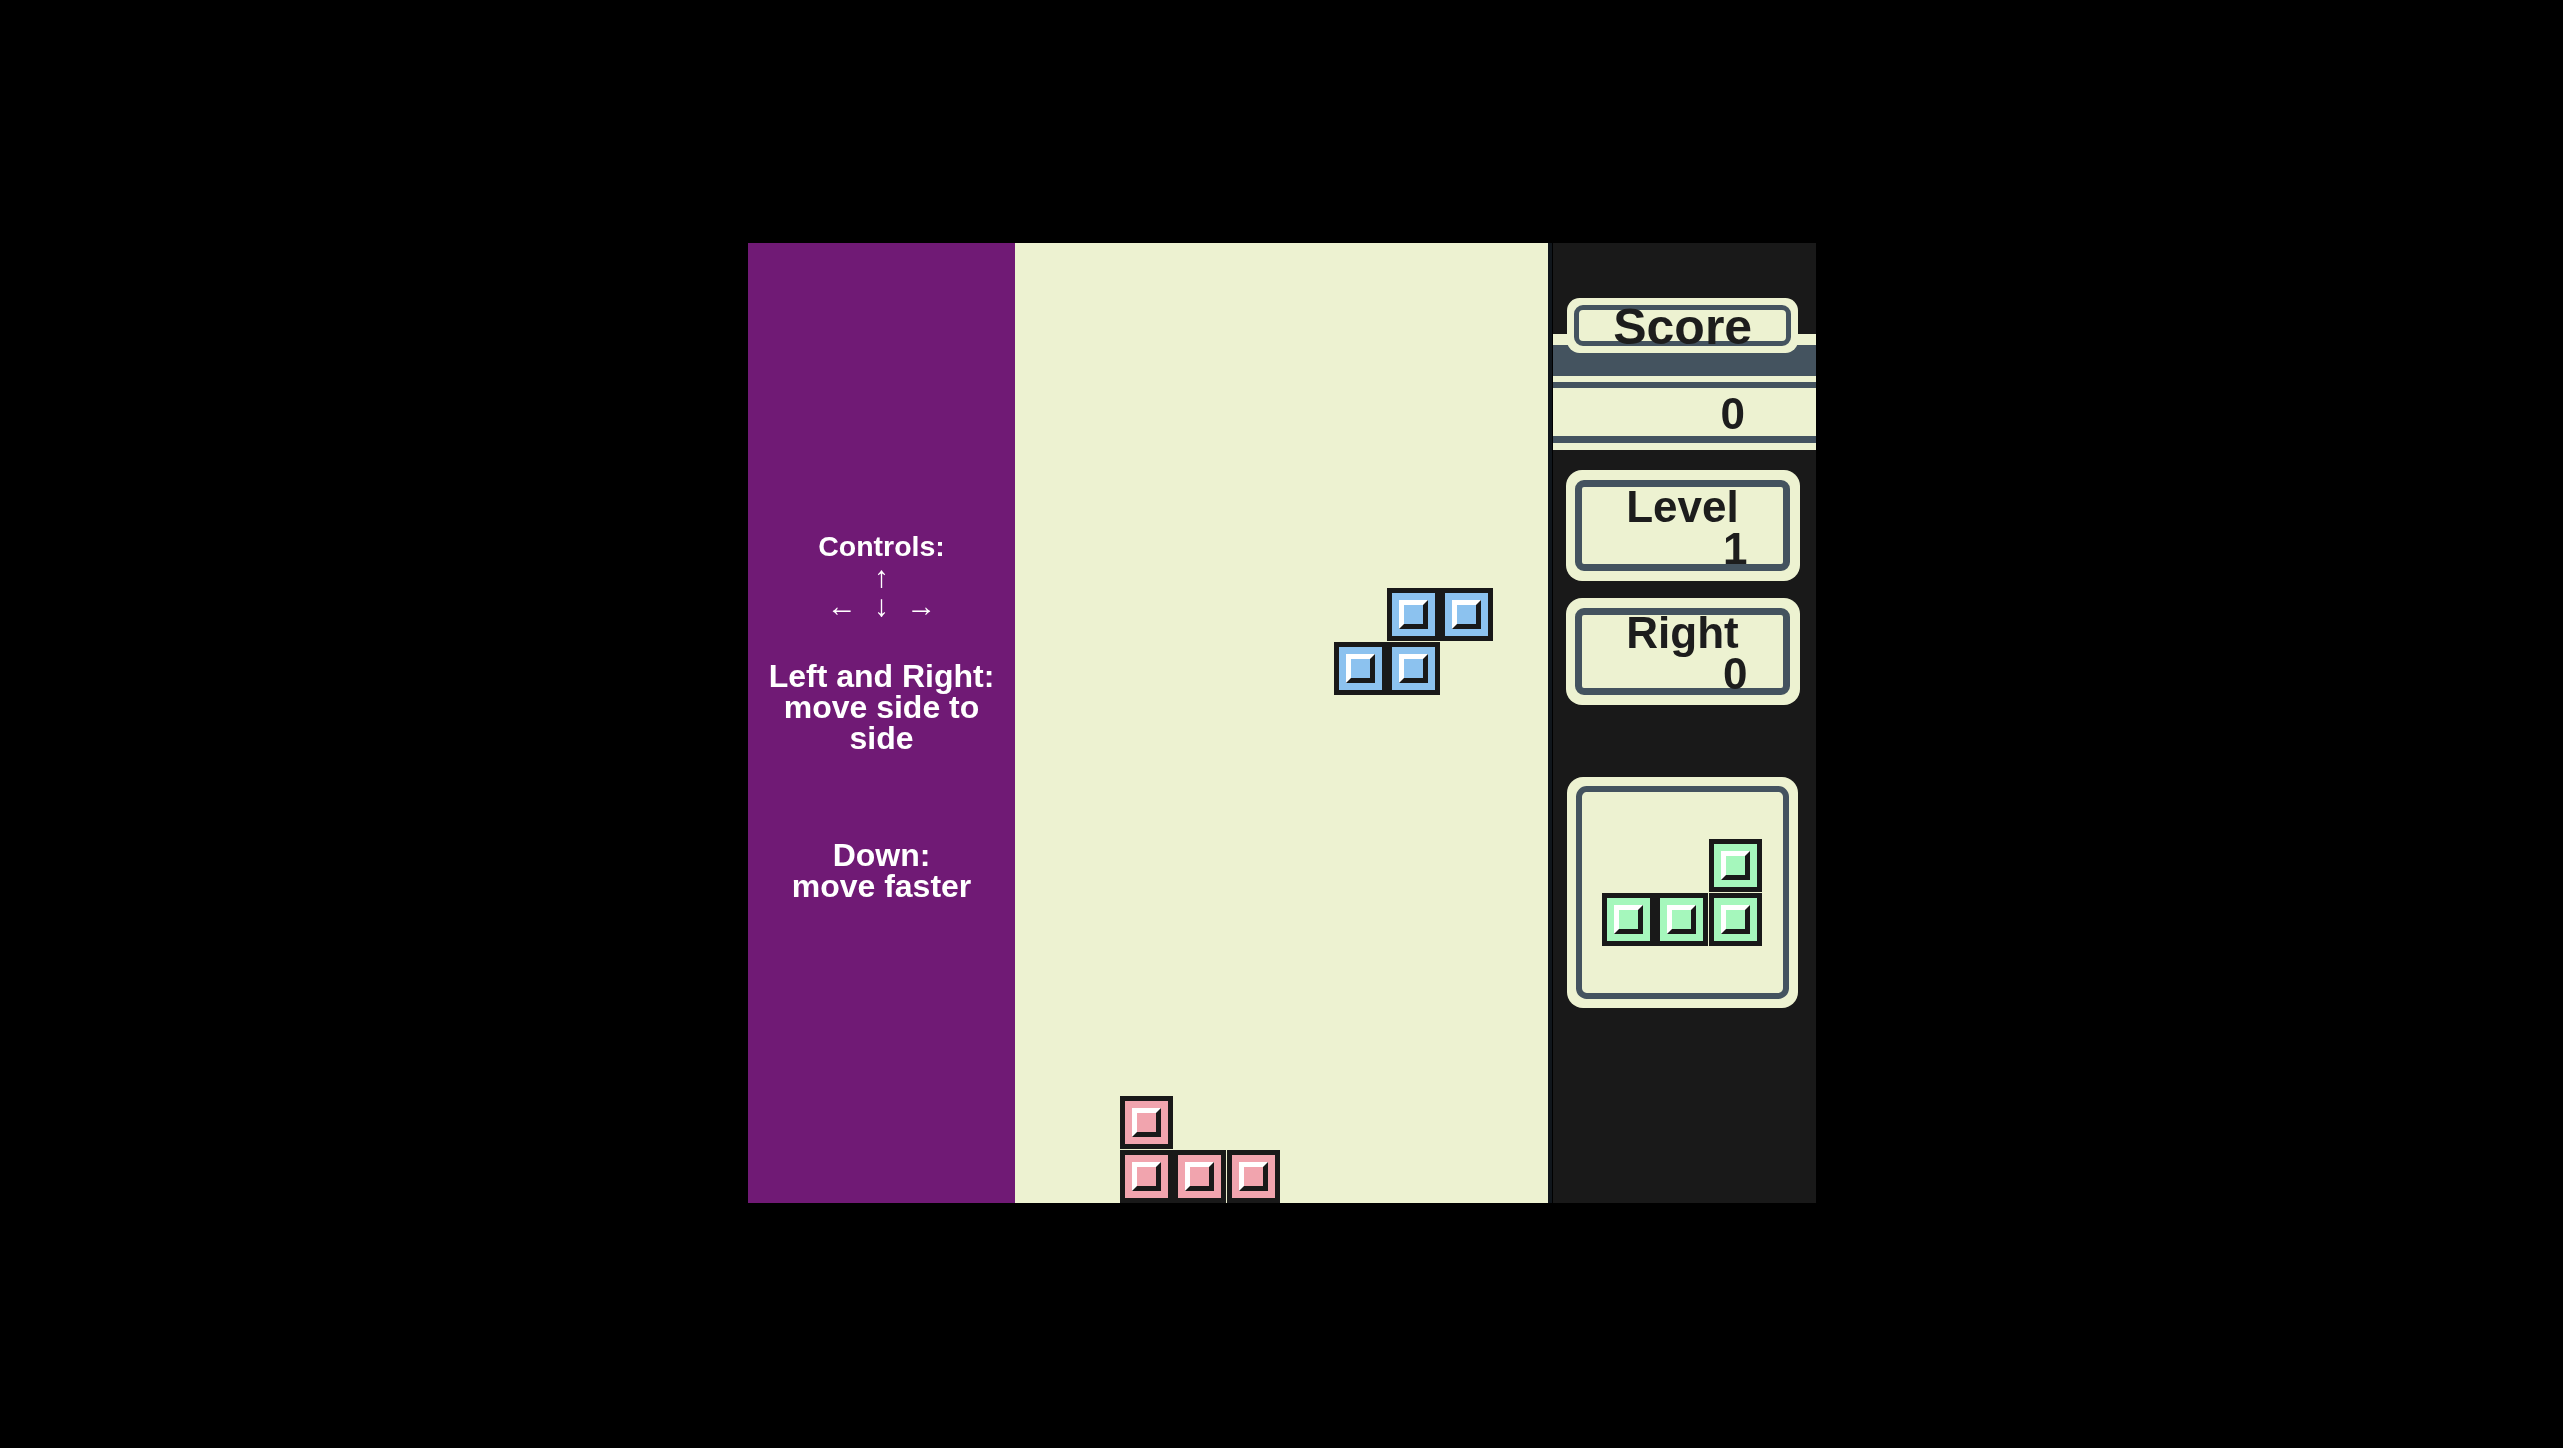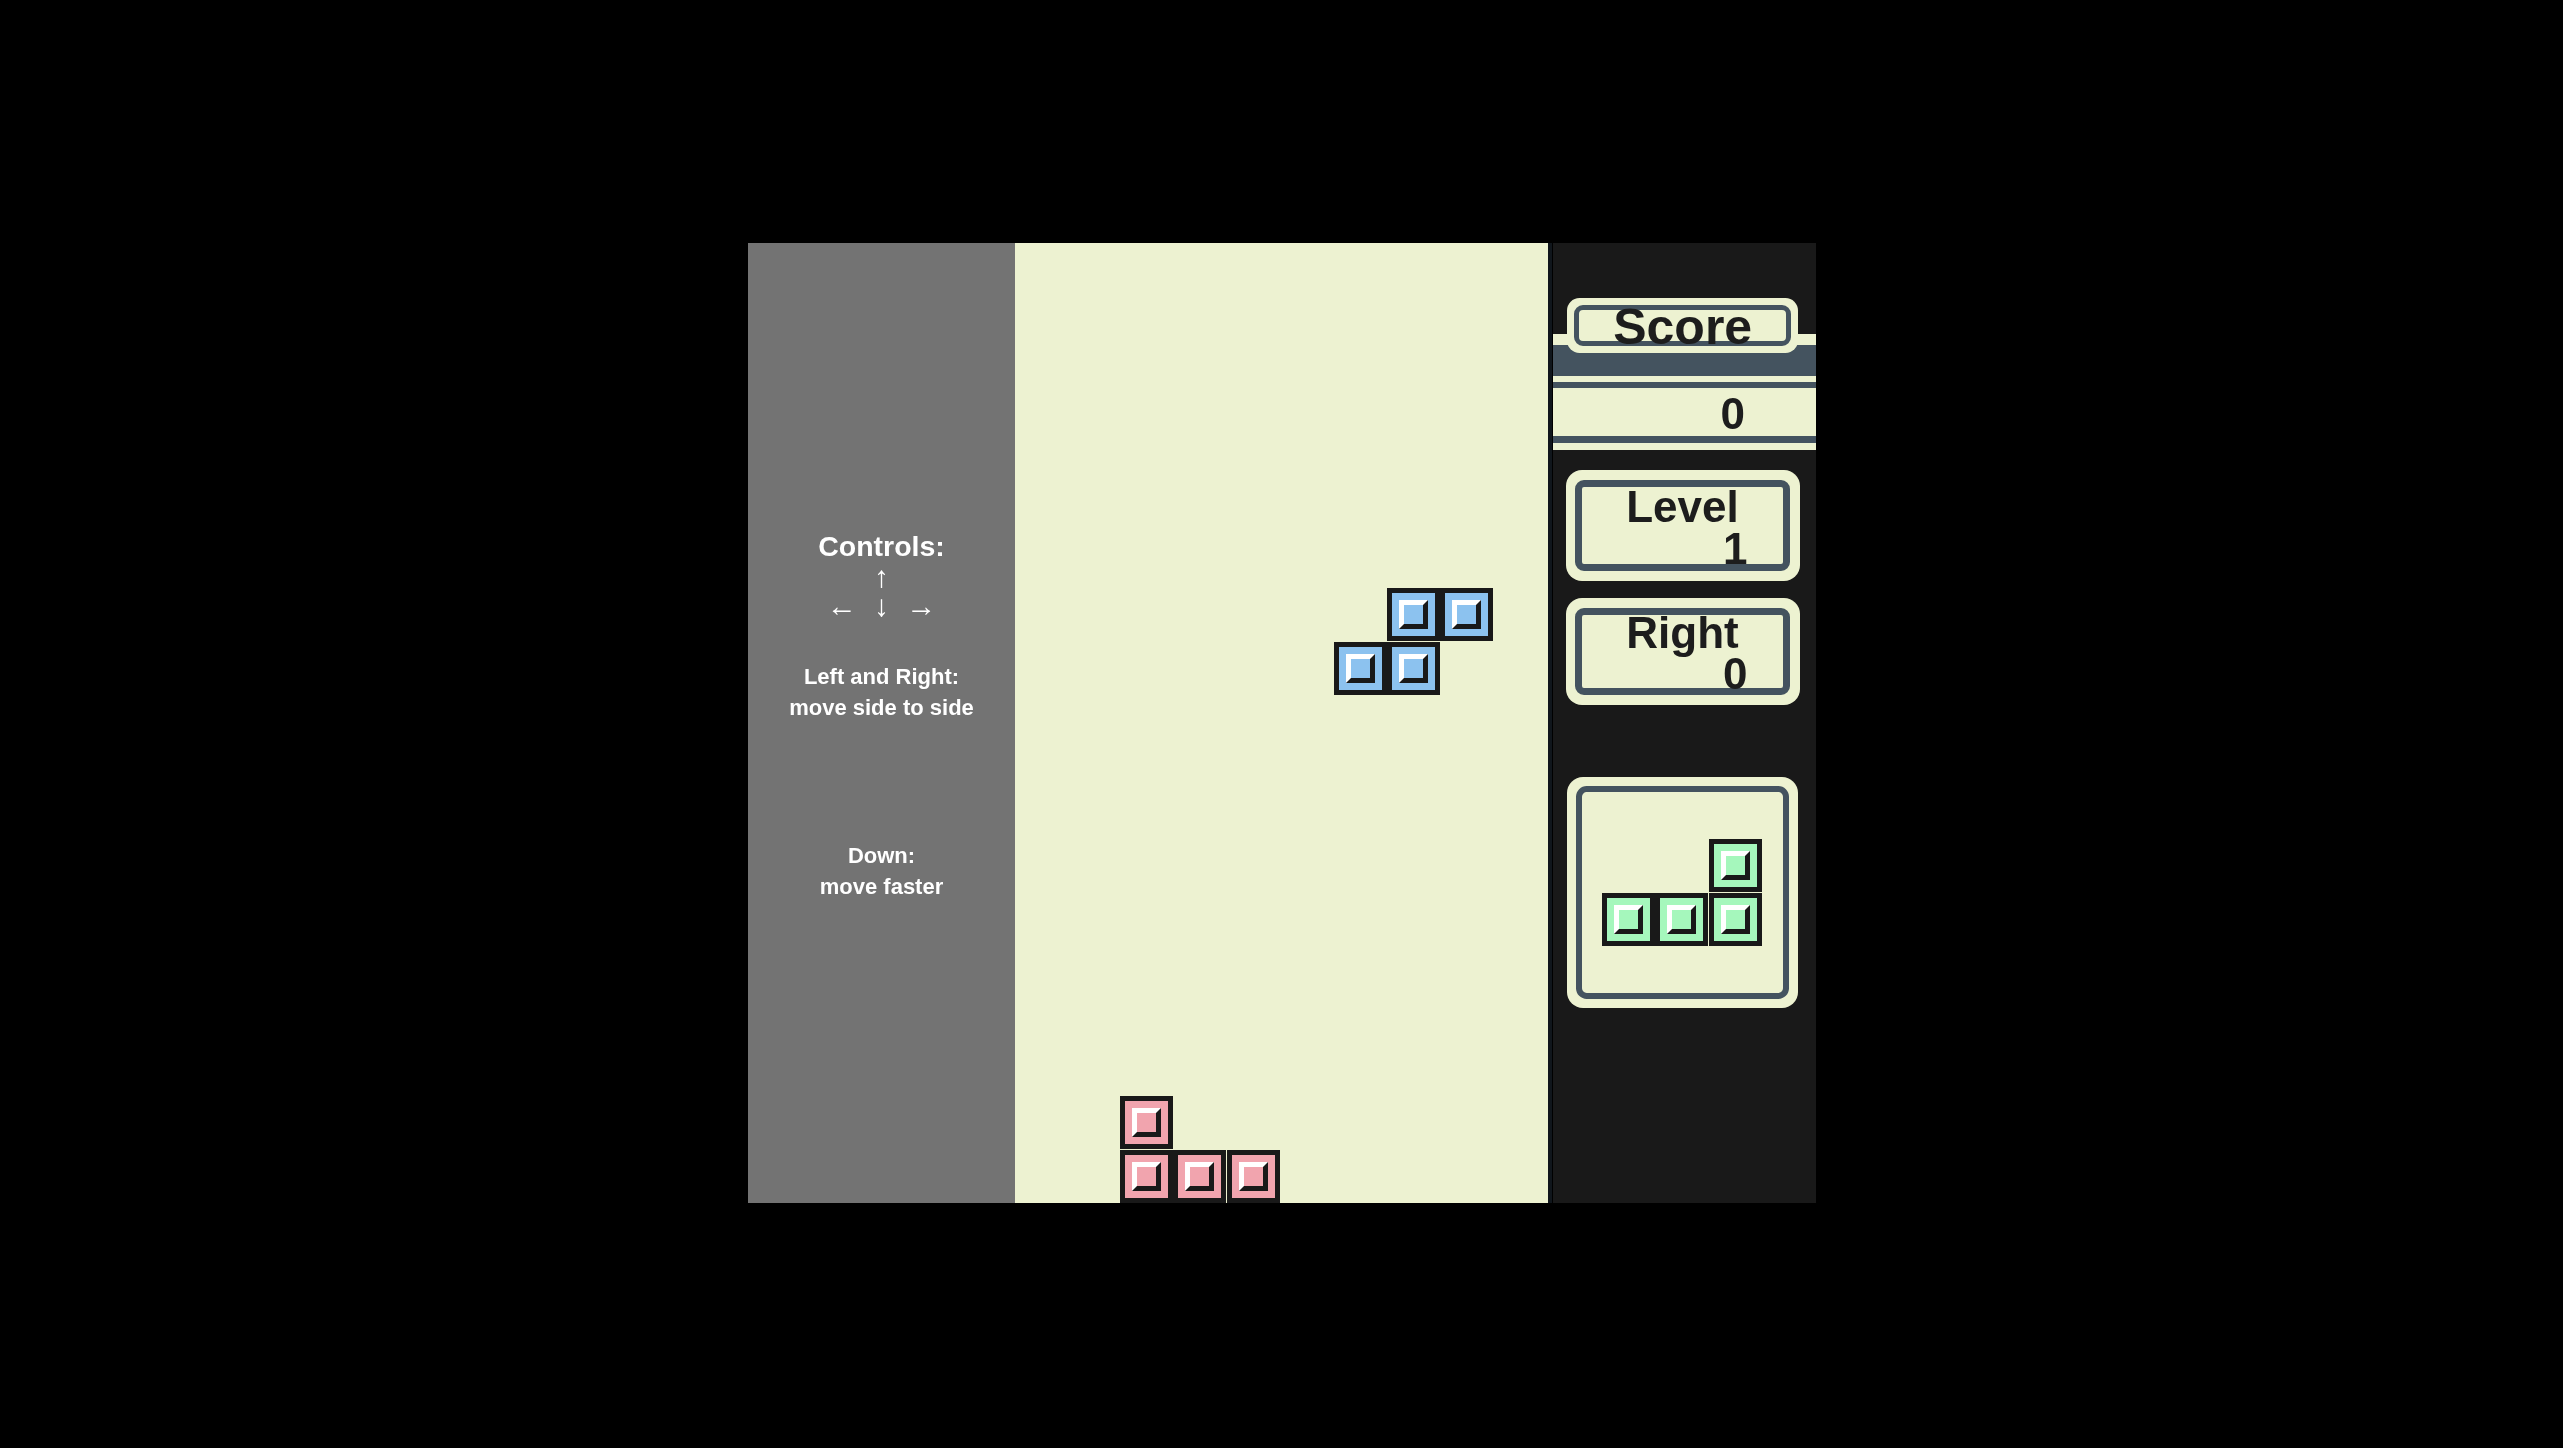--- a/index.html
+++ b/index.html
@@ -12,21 +12,21 @@
   }
 
   
   .game {
     position:absolute; left:748px; top:243px;
     width:1068px; height:960px;
   }
 
   .panel-left {
     position:absolute; left:0; top:0; width:267px; height:960px;
-    background:#737373;
+    background:#701a75;
   }
   .playfield {
     position:absolute; left:267px; top:0; width:533px; height:960px;
     background:#edf2d1;
     overflow:hidden;
   }
   .divider {
     position:absolute; left:800px; top:0; width:4.4px; height:960px;
     background:#10161c;
   }
@@ -35,21 +35,21 @@
     background:#191919;
   }
 
   
   .ltext {
     position:absolute; left:0; width:100%;
     text-align:center; color:#ffffff; font-weight:bold;
   }
   .controls-title { top:287px; font-size:28.5px; line-height:32px; }
   .arrow-cluster  { top:319px; font-size:30px; line-height:29px; word-spacing:9px; }
-  .instr          { font-size:22px; line-height:31px;text-align:center; }
+  .instr          { font-size:32px; line-height:31px;text-align:center; }
   .instr-0 { top:418px; }
   .instr-1 { top:512px; }
   .instr-2 { top:597px; }
 
   
   .block {
     position:absolute; width:53px; height:53px;
     box-sizing:border-box; border:5.3px solid #191919;
   }
   .block .bevel {

